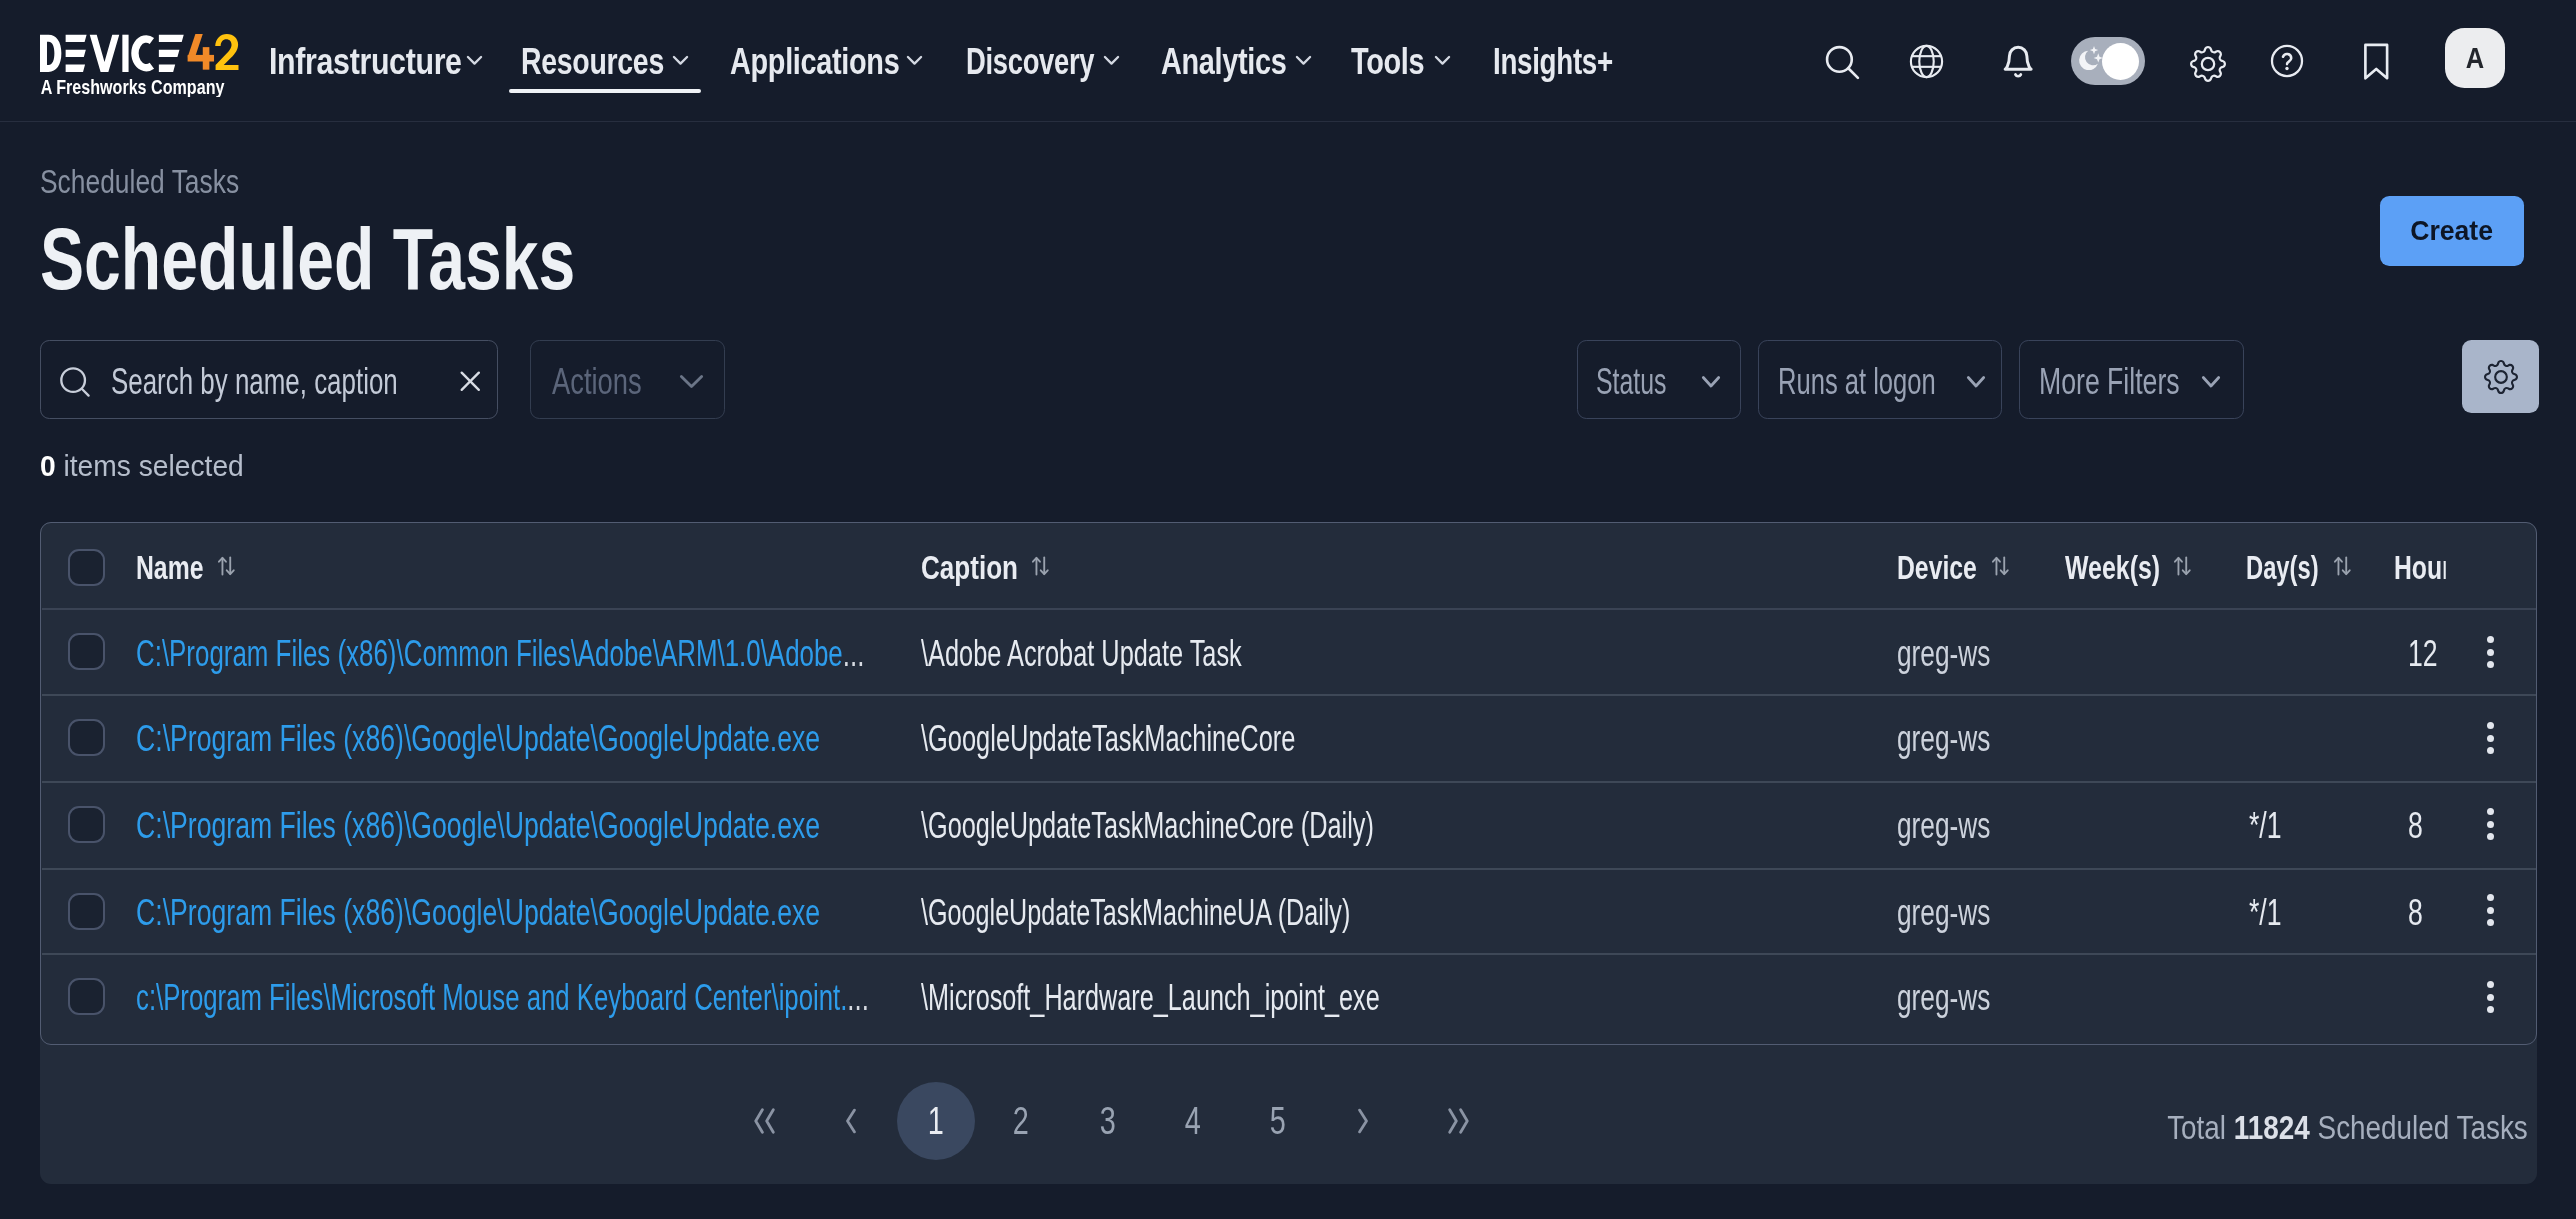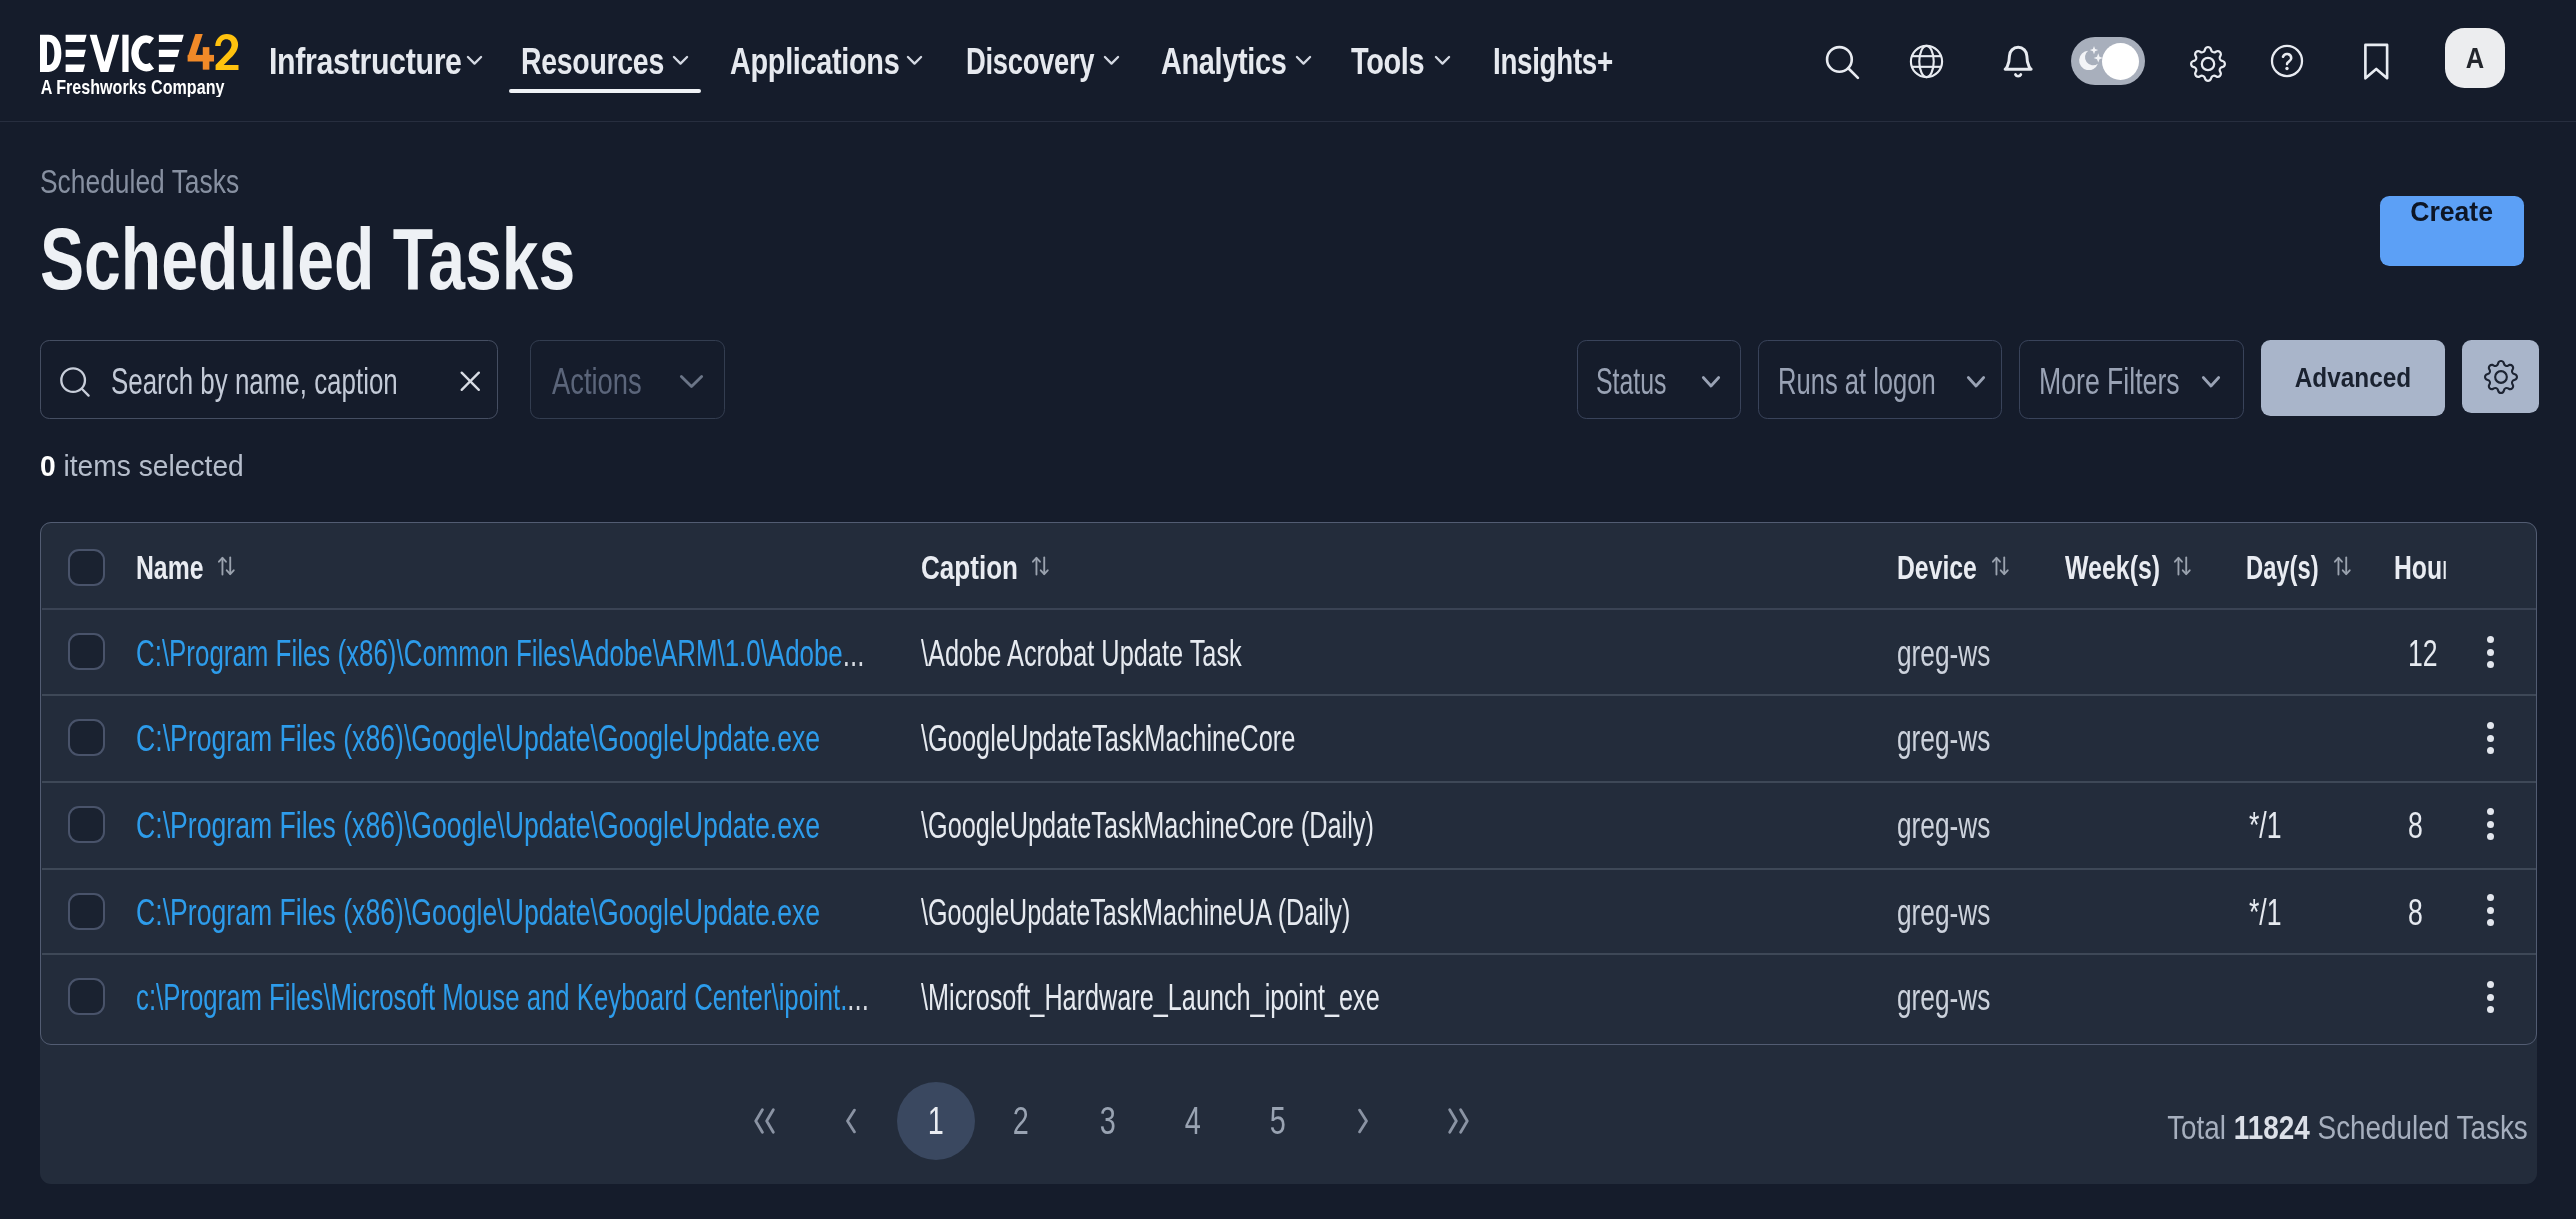--- a/index.html
+++ b/index.html
@@ -139,21 +139,21 @@
     <svg class="abs" style="left:2363px;top:43px" width="26.5" height="38" viewBox="0 0 34 49">
       <path d="M3,2.5 h28 v43 l-14,-12 l-14,12 z" fill="none" stroke="#e8ebf1" stroke-width="3.4" stroke-linejoin="round"></path>
     </svg>
     <div class="abs" style="left:2445px;top:28px;width:60px;height:60px;border-radius:19.5px;background:#ecedef;display:flex;align-items:center;justify-content:center">
       <span style="font-size:30px;font-weight:700;color:#23262c;display:inline-block;transform:scaleX(0.85)">A</span>
     </div>
   </div>
 
   <div class="tx" style="left:40px;top:163px;font-size:33px;color:#8790a1;transform:scaleX(0.80)">Scheduled Tasks</div>
   <div class="tx" style="left:40px;top:209px;font-size:87px;font-weight:700;color:#eef1f5;transform:scaleX(0.76)">Scheduled Tasks</div>
-  <div class="abs" style="left:2380px;top:196px;width:144px;height:70px;background:#5ca0f6;border-radius:9.3px;display:flex;justify-content:center">
+  <div class="abs" style="left:2380px;top:196px;width:144px;height:70px;background:#5ca0f6;border-radius:9.3px;display:flex;align-items:center;justify-content:center">
     <span style="font-size:28px;font-weight:700;color:#0d1626;display:inline-block;transform:scaleX(0.95)">Create</span>
   </div>
 
   <div class="tbox" id="search">
     <svg class="abs" style="left:18.7px;top:26px" width="34" height="34" viewBox="0 0 44 44">
       <circle cx="17" cy="17" r="15.3" fill="none" stroke="#c8ceda" stroke-width="3"></circle>
       <line x1="28.5" y1="28.5" x2="37" y2="37" stroke="#c8ceda" stroke-width="3" stroke-linecap="round"></line>
     </svg>
     <svg class="abs" style="right:14px;top:26.5px" width="26.5" height="26.5" viewBox="0 0 34 34">
       <line x1="6" y1="6" x2="28" y2="28" stroke="#d9dde5" stroke-width="3" stroke-linecap="round"></line>
@@ -179,23 +179,20 @@
   <svg class="abs" style="left:1966px;top:375px" width="20" height="15" viewBox="0 0 26 19">
       <polyline points="3,3 13,14 23,3" fill="none" stroke="#99a2b4" stroke-width="3.6" stroke-linecap="round" stroke-linejoin="round"></polyline>
     </svg>
 
   <div class="tbox filter" id="f-more"></div>
   <div class="tx" style="left:2039px;top:361px;font-size:36px;color:#99a2b4;transform:scaleX(0.74)">More Filters</div>
   <svg class="abs" style="left:2201px;top:375px" width="20" height="15" viewBox="0 0 26 19">
       <polyline points="3,3 13,14 23,3" fill="none" stroke="#99a2b4" stroke-width="3.6" stroke-linecap="round" stroke-linejoin="round"></polyline>
     </svg>
 
-  <div class="tbox" id="advanced">
-    <span style="font-size:28px;font-weight:700;color:#1a2230;display:inline-block;transform:scaleX(0.87)">Advanced</span>
-  </div>
   <div class="tbox" id="gearbtn">
     <svg width="34" height="34" viewBox="0 0 16 16">
       <g fill="#1d2433">
           <path d="M8 4.754a3.246 3.246 0 1 0 0 6.492 3.246 3.246 0 0 0 0-6.492zM5.754 8a2.246 2.246 0 1 1 4.492 0 2.246 2.246 0 0 1-4.492 0z"></path>
           <path d="M9.796 1.343c-.527-1.79-3.065-1.79-3.592 0l-.094.319a.873.873 0 0 1-1.255.52l-.292-.16c-1.64-.892-3.433.902-2.54 2.541l.159.292a.873.873 0 0 1-.52 1.255l-.319.094c-1.79.527-1.79 3.065 0 3.592l.319.094a.873.873 0 0 1 .52 1.255l-.16.292c-.892 1.64.901 3.434 2.541 2.54l.292-.159a.873.873 0 0 1 1.255.52l.094.319c.527 1.79 3.065 1.79 3.592 0l.094-.319a.873.873 0 0 1 1.255-.52l.292.16c1.64.893 3.434-.902 2.54-2.541l-.159-.292a.873.873 0 0 1 .52-1.255l.319-.094c1.79-.527 1.79-3.065 0-3.592l-.319-.094a.873.873 0 0 1-.52-1.255l.16-.292c.893-1.64-.902-3.433-2.541-2.54l-.292.159a.873.873 0 0 1-1.255-.52l-.094-.319zm-2.633.283c.246-.835 1.428-.835 1.674 0l.094.319a1.873 1.873 0 0 0 2.693 1.115l.291-.16c.764-.415 1.6.42 1.184 1.185l-.159.292a1.873 1.873 0 0 0 1.116 2.692l.318.094c.835.246.835 1.428 0 1.674l-.319.094a1.873 1.873 0 0 0-1.115 2.693l.16.291c.415.764-.42 1.6-1.185 1.184l-.291-.159a1.873 1.873 0 0 0-2.693 1.116l-.094.318c-.246.835-1.428.835-1.674 0l-.094-.319a1.873 1.873 0 0 0-2.692-1.115l-.292.16c-.764.415-1.6-.42-1.184-1.185l.159-.291A1.873 1.873 0 0 0 1.945 8.93l-.319-.094c-.835-.246-.835-1.428 0-1.674l.319-.094A1.873 1.873 0 0 0 3.06 4.377l-.16-.292c-.415-.764.42-1.6 1.185-1.184l.292.159a1.873 1.873 0 0 0 2.692-1.115l.094-.319z"></path>
         </g>
     </svg>
   </div>
 
   <div class="tx" style="left:40px;top:449px;font-size:30px;color:#b6becc;transform:scaleX(0.94)"><b style="color:#ffffff">0</b> items selected</div>

